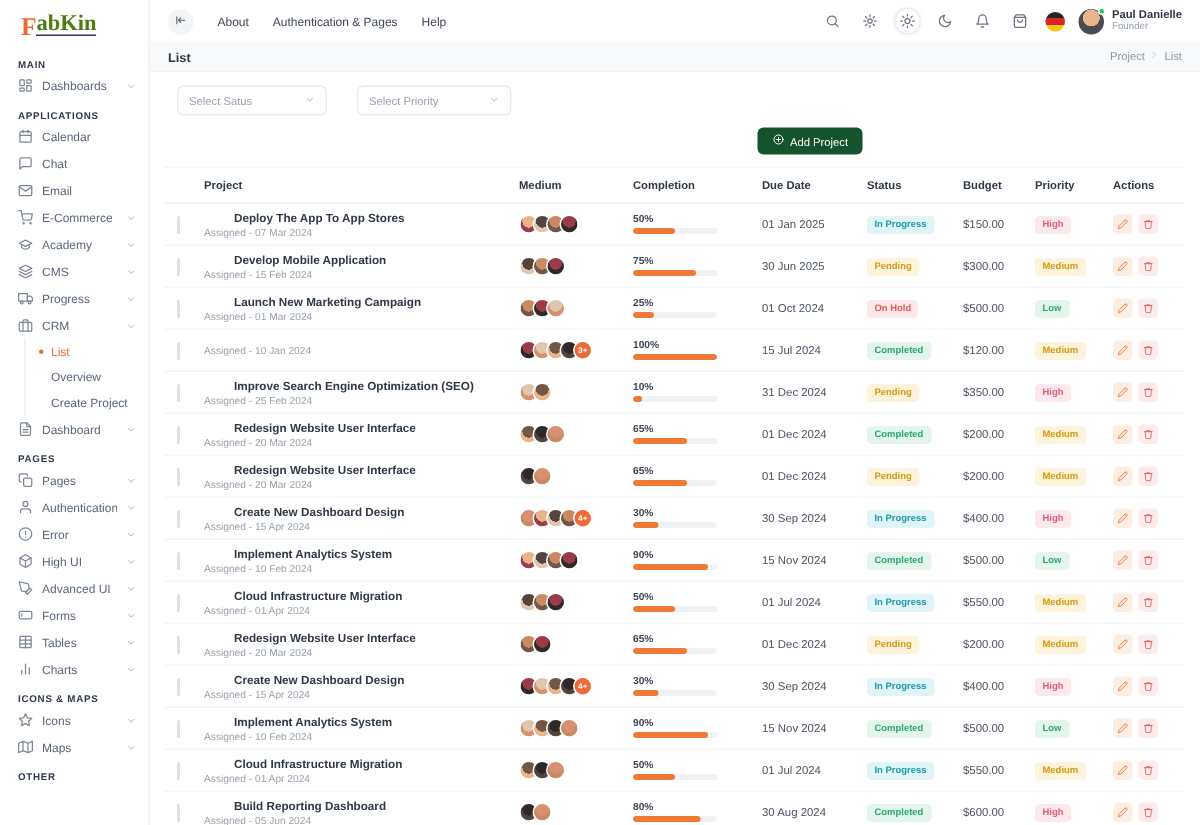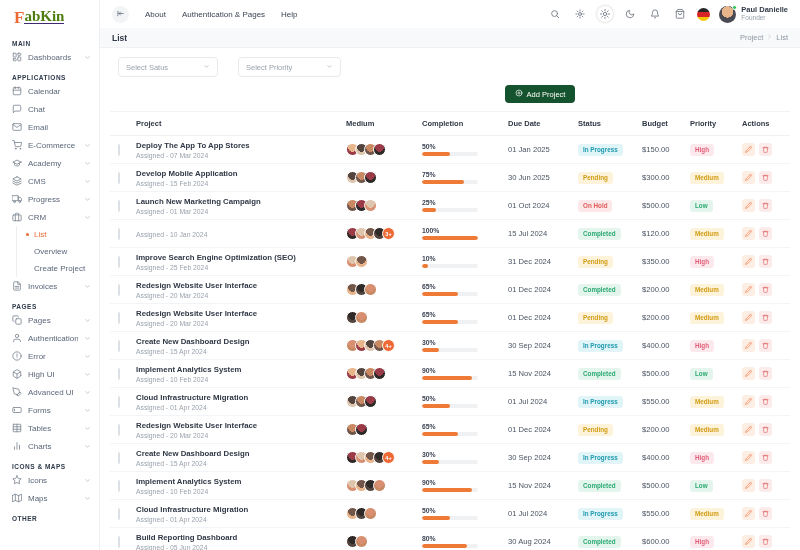--- a/index.html
+++ b/index.html
@@ -56,21 +56,21 @@
   .select svg { width:7px; height:7px; color:#9aa3ad; }
   .add-row { display:flex; justify-content:center; padding:8px 0 8px 0; border-bottom:1px solid #f2f3f5; }
   .add-btn { transform:translateX(90px); height:18px; background:#14532d; color:#fff; border:none; border-radius:4px; display:flex; align-items:center; gap:4px; padding:0 10px; font-size:7.5px; font-family:"Liberation Sans",sans-serif; cursor:pointer; }
   .add-btn svg { width:8px; height:8px; }
 
   .grid-row { display:grid; grid-template-columns:26px 210px 76px 86px 70px 64px 48px 52px 48px; align-items:center; }
   .thead { border-bottom:1px solid #eef0f3; height:24px; }
   .th { font-size:7.5px; font-weight:bold; color:#2f3846; }
   .trow { height:28px; border-bottom:1px solid #f3f4f6; }
   .checkbox { width:9px; height:9px; border:1px solid #dde1e6; border-radius:2px; background:#fbfcfd; margin-left:8px; cursor:pointer; }
-  .proj-title { font-size:7.8px; font-weight:bold; color:#2f3846; line-height:9px; white-space:nowrap; overflow:hidden; }
+  .proj-title { font-size:7.8px; font-weight:bold; color:#2f3846; line-height:9px; white-space:nowrap; overflow:hidden;margin-left:20px; }
   .proj-sub { font-size:6.8px; color:#9aa3ad; margin-top:2px; }
   .members { display:flex; align-items:center; }
   .avatar { width:13px; height:13px; border-radius:50%; border:1px solid #fff; margin-left:-4px; flex:none; }
   .avatar:first-child { margin-left:0; }
   .overflow-badge { width:13px; height:13px; border-radius:50%; margin-left:-4px; background:#ee6a35; color:#fff; font-size:5.5px; font-weight:bold; display:flex; align-items:center; justify-content:center; border:1px solid #fff; flex:none; }
   .completion .pct { font-size:6.8px; font-weight:bold; color:#3c4555; }
   .progress-track { width:56px; height:4px; background:#f0f1f3; border-radius:2px; margin-top:2px; overflow:hidden; }
   .progress-fill { height:100%; background:#ee7a35; border-radius:2px; }
   .cell-text { font-size:7.6px; color:#4a5462; }
   .badge { display:inline-block; font-size:6.3px; font-weight:bold; padding:2.5px 5px; border-radius:3px; white-space:nowrap; }
@@ -225,21 +225,21 @@
       </div>
       <div class="side-item">
         <span class="si-icon">
           <svg width="10" height="10" viewBox="0 0 24 24" fill="none" stroke="currentColor" stroke-width="2" stroke-linecap="round" stroke-linejoin="round">
             <path d="M14 2H6a2 2 0 0 0-2 2v16a2 2 0 0 0 2 2h12a2 2 0 0 0 2-2V8z"></path>
             <polyline points="14 2 14 8 20 8"></polyline>
             <line x1="8" y1="13" x2="16" y2="13"></line>
             <line x1="8" y1="17" x2="16" y2="17"></line>
           </svg>
         </span>
-        <span class="si-label">Invoices</span>
+        <span class="si-label">Dashboard</span>
         <span class="si-chev">
           <svg width="7" height="7" viewBox="0 0 24 24" fill="none" stroke="currentColor" stroke-width="2" stroke-linecap="round" stroke-linejoin="round">
             <polyline points="6 9 12 15 18 9"></polyline>
           </svg>
         </span>
       </div>
       <div class="sec-label">PAGES</div>
       <div class="side-item">
         <span class="si-icon">
           <svg width="10" height="10" viewBox="0 0 24 24" fill="none" stroke="currentColor" stroke-width="2" stroke-linecap="round" stroke-linejoin="round">

